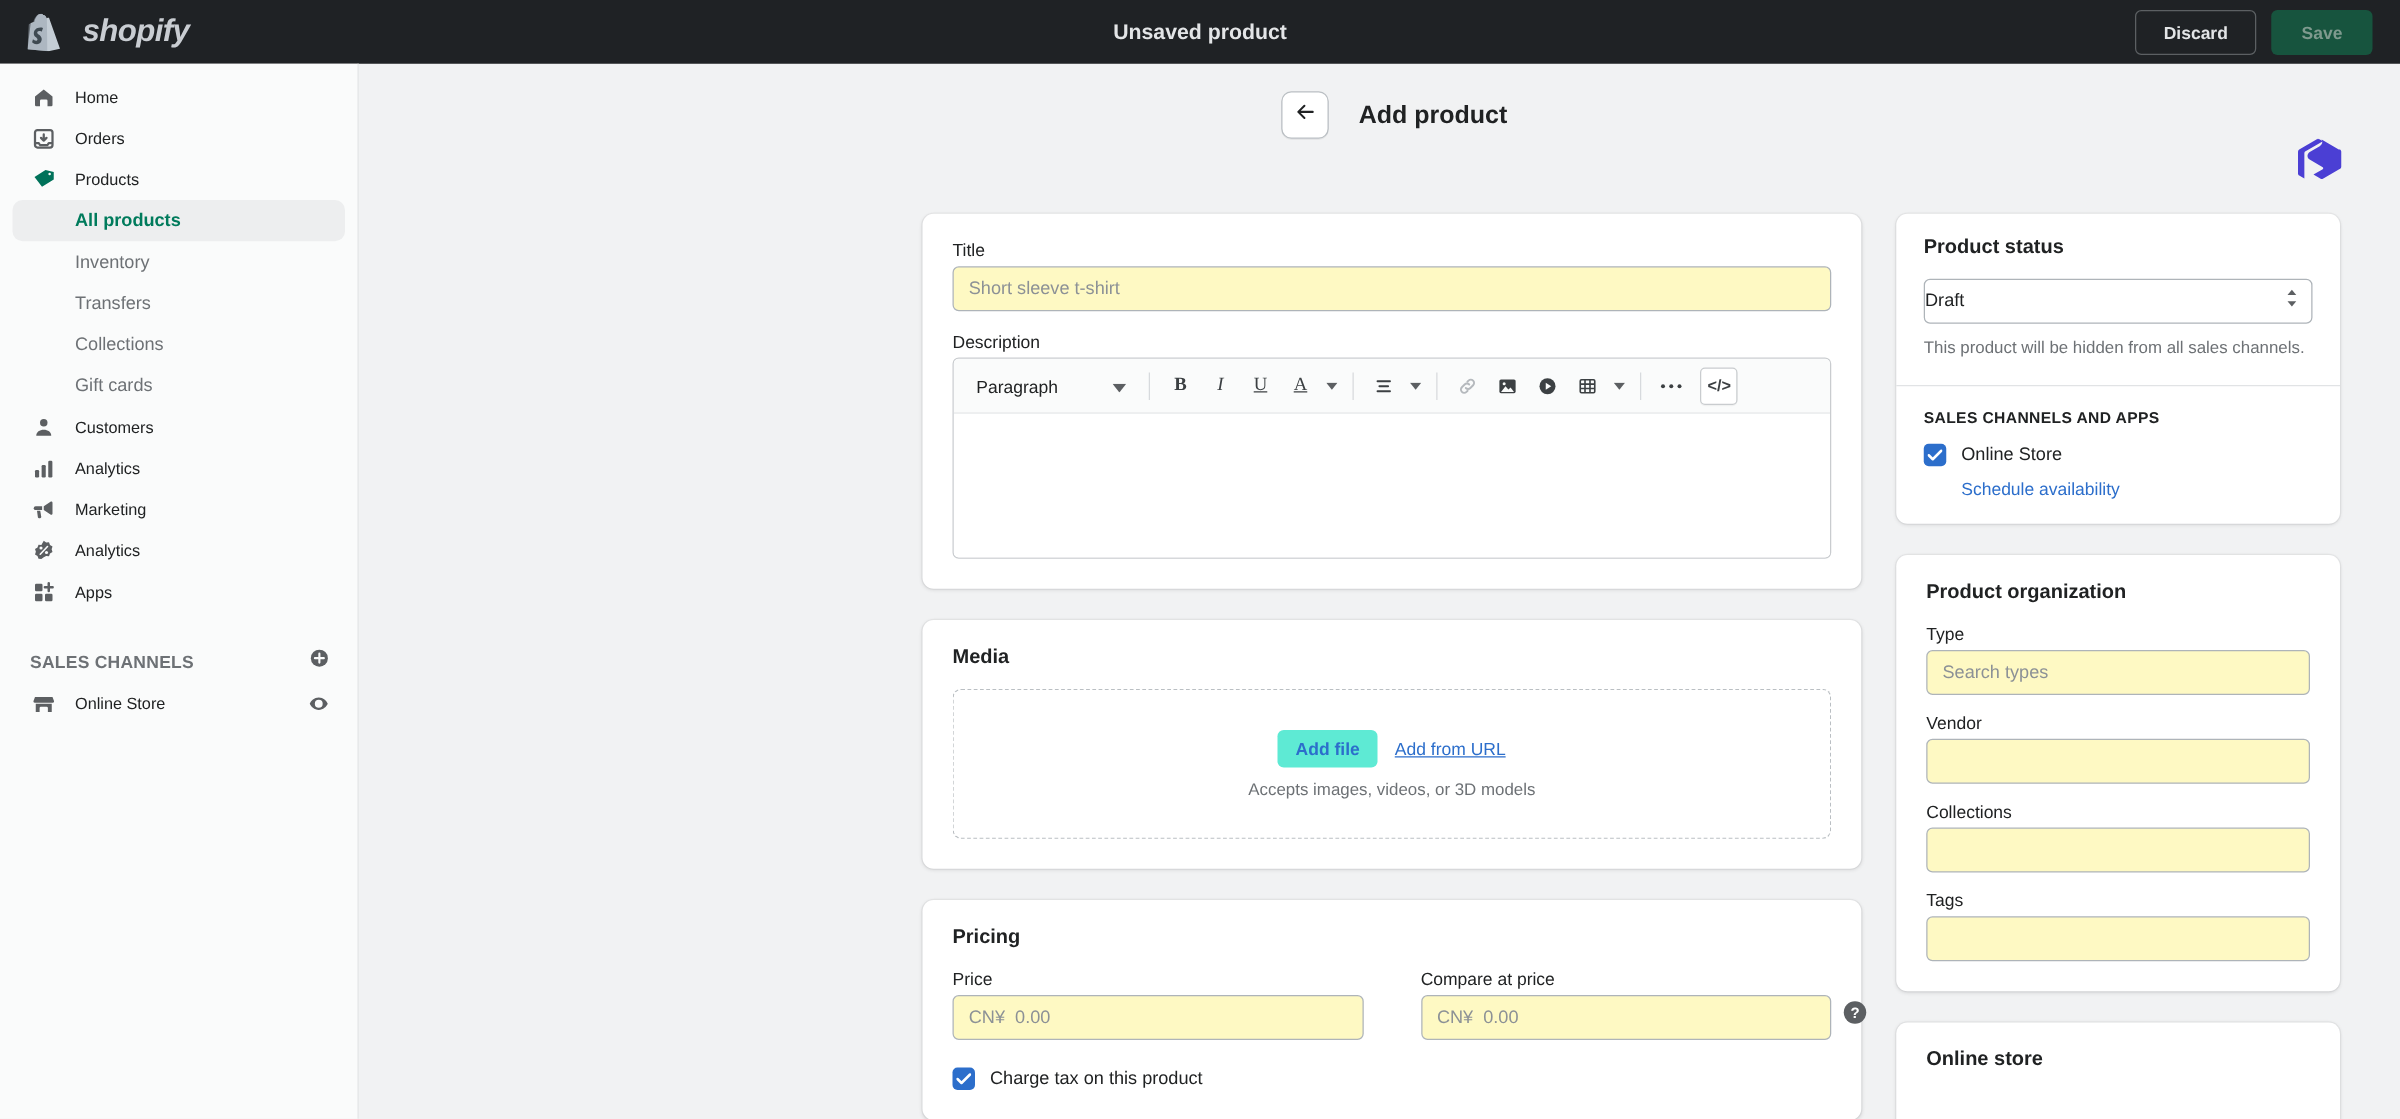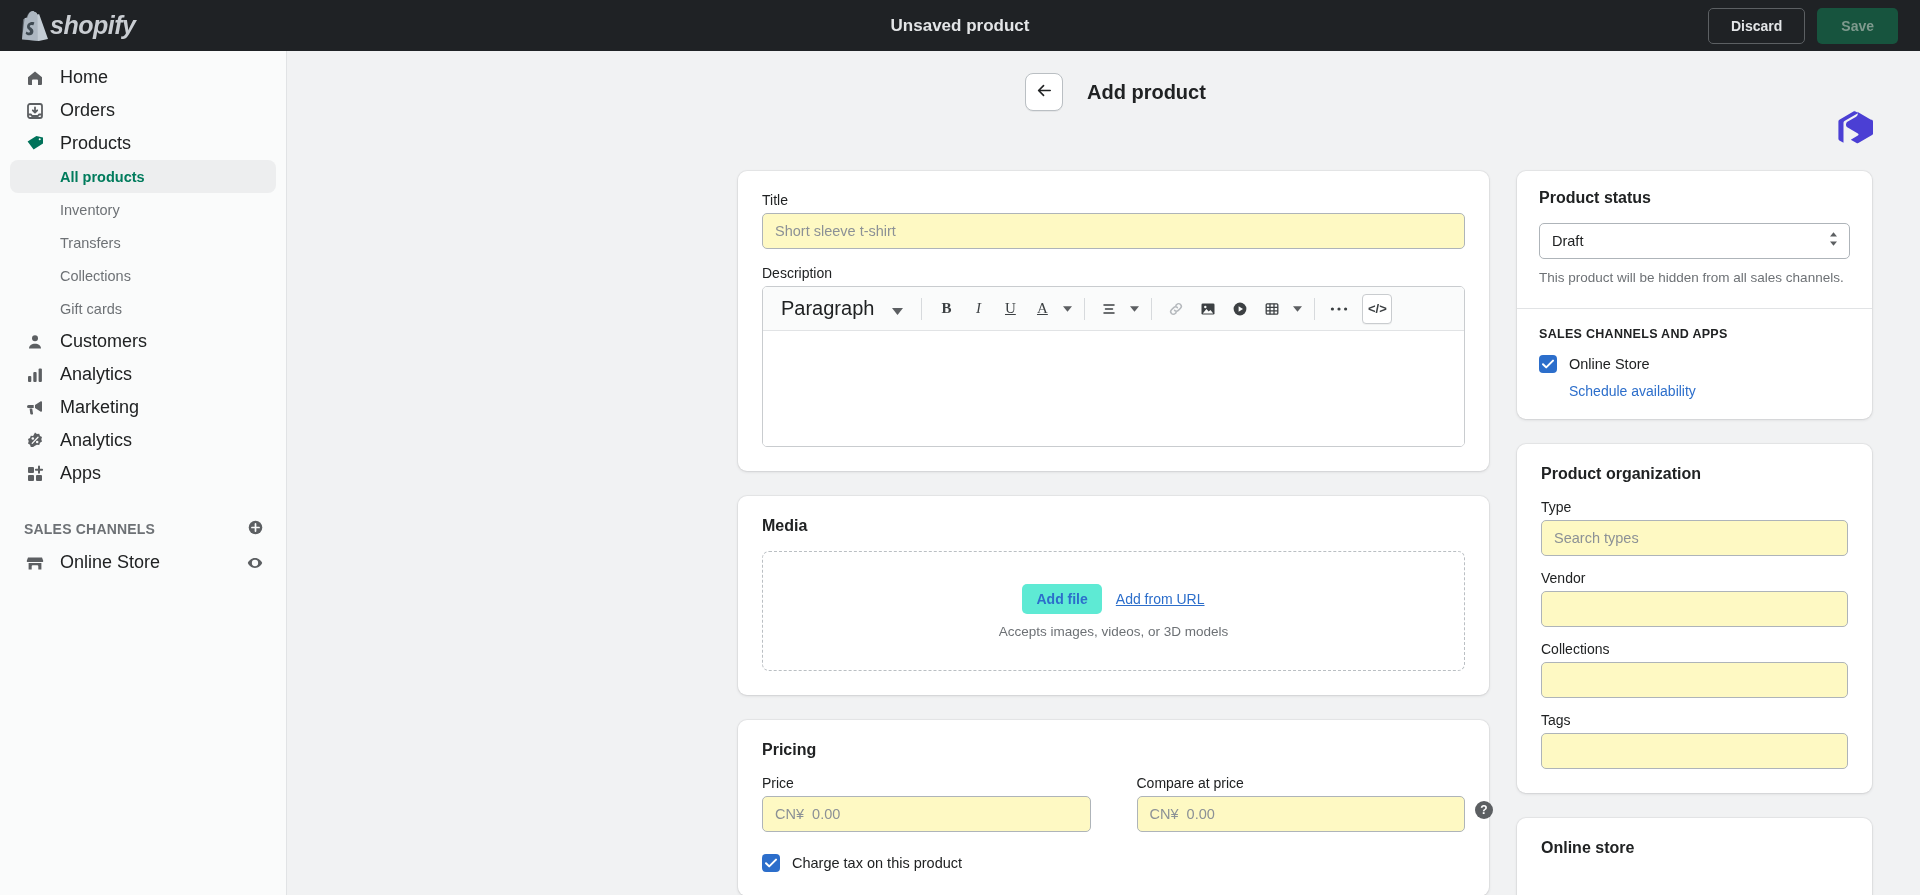--- a/index.html
+++ b/index.html
@@ -8,21 +8,21 @@
     background: #f1f2f3;
     font-family: "Liberation Sans", sans-serif;
     overflow: hidden;
     color: #202223;
   }
   
   .topbar {
     position: absolute; top: 0; left: 0; width: 1920px; height: 51px;
     background: #1f2225; display: flex; align-items: center;
   }
-  .brand { display: flex; align-items: center; gap: 2px; padding-left: 22px; width: 287px; }
+  .brand { display: flex; align-items: center; gap: 18px; padding-left: 22px; width: 287px; }
   .brand-mark { width: 26px; height: 30px; display:block; }
   .brand-word {
     color: #c9cdd2; font-size: 25px; font-style: italic; font-weight: 700;
     letter-spacing: -0.5px; font-family: "Liberation Sans", sans-serif;
   }
   .topbar-title {
     position:absolute; left:0; width:1920px; text-align:center;
     color:#e3e5e7; font-size:17px; font-weight:700; pointer-events:none;
   }
   .topbar-actions {
@@ -42,21 +42,21 @@
 
   
   .sidebar {
     position:absolute; top:51px; left:0; width:287px; height:844px;
     background:#fafbfb; border-right:1px solid #e1e3e5; padding-top:10px;
   }
   .nav-item {
     display:flex; align-items:center; height:33px; margin:0 10px; padding-left:14px;
     border-radius:8px; cursor:pointer; gap:14px;
   }
-  .nav-item .label { font-size:18px; color:#202223; font-weight:400; }
+  .nav-item .label { font-size:13px; color:#202223; font-weight:400; }
   .nav-icon { width:22px; height:22px; display:flex; align-items:center; justify-content:center; flex:none; }
   .nav-icon svg { display:block; }
   .nav-sub {
     display:flex; align-items:center; height:33px; margin:0 10px; padding-left:50px;
     border-radius:8px; cursor:pointer;
   }
   .nav-sub .label { font-size:14.5px; color:#6d7175; }
   .nav-sub.active { background:#edeeef; }
   .nav-sub.active .label { color:#007b5c; font-weight:600; }
   .nav-gap { height:14px; }
@@ -98,21 +98,21 @@
   }
   .input::placeholder { color:#8c9196; }
 
   
   .editor { border:1px solid #c9cccf; border-radius:5px; overflow:hidden; }
   .editor-toolbar {
     display:flex; align-items:center; height:44px; background:#fafbfb;
     border-bottom:1px solid #e1e3e5; padding:0 9px; gap:2px;
   }
   .tb-select {
-    display:flex; align-items:center; gap:18px; font-size:20px; color:#202223;
+    display:flex; align-items:center; gap:44px; font-size:14px; color:#202223;
     padding:0 9px; height:30px; cursor:pointer; border-radius:4px;
   }
   .tb-btn {
     width:30px; height:30px; display:flex; align-items:center; justify-content:center;
     cursor:pointer; border-radius:4px; color:#3c4043; font-size:15px;
   }
   .tb-btn.disabled { color:#b5b9bd; }
   .tb-btn.active { background:#fff; border:1px solid #c9cccf; box-shadow:0 1px 0 rgba(0,0,0,.04); }
   .tb-caret { width:16px; height:30px; display:flex; align-items:center; justify-content:center; cursor:pointer; }
   .tb-div { width:1px; height:22px; background:#d7dadd; margin:0 7px; }
@@ -148,21 +148,21 @@
   }
   .cbox svg { display:block; }
   .check-label { font-size:14.5px; color:#202223; }
 
   
   .card-sec { padding:18px 22px 20px 22px; }
   .divider { height:1px; background:#e1e3e5; }
   .select-wrap { position:relative; }
   .select {
     width:100%; height:36px; border:1px solid #aeb4b9; border-radius:5px; background:#fff;
-    padding:0 30px 0 12px; font-size:14.5px; color:#202223; appearance:none;
+    padding:0 30px 0 0; font-size:14.5px; color:#202223; appearance:none;
     font-family:"Liberation Sans", sans-serif; outline:none; cursor:pointer;
   }
   .select-arrows {
     position:absolute; right:11px; top:50%; transform:translateY(-50%);
     pointer-events:none; color:#5c5f62;
   }
   .helper { font-size:13.5px; color:#6d7175; line-height:1.45; margin-top:9px; }
   .sub-head { font-size:12.5px; font-weight:700; color:#202223; letter-spacing:.3px; margin-bottom:14px; }
   .ch-row { display:flex; align-items:center; gap:12px; }
   .ch-label { font-size:14.5px; color:#202223; }

